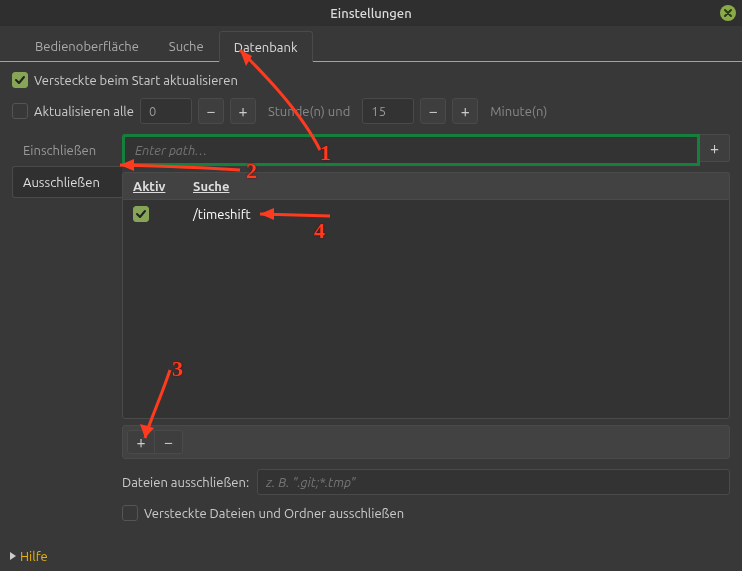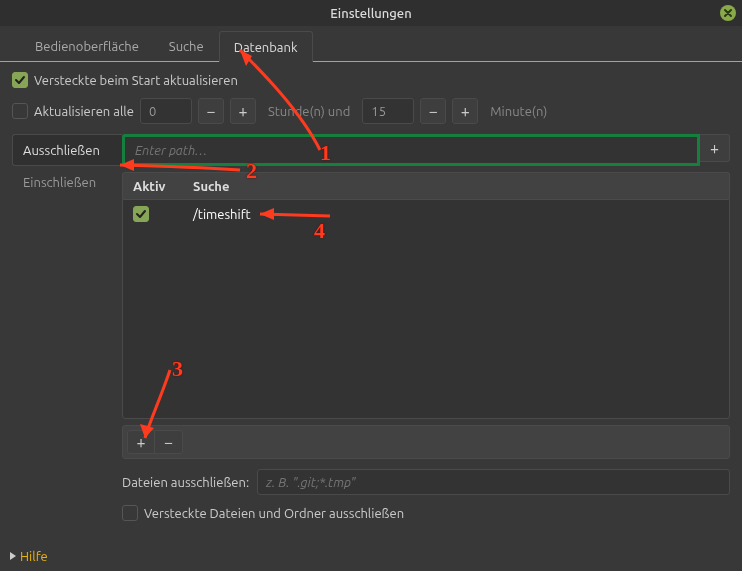--- a/index.html
+++ b/index.html
@@ -22,21 +22,21 @@
   .unit { color:#888; margin: 0 6px; }
   .include-area { display: flex; gap: 0; margin-top: 6px; }
   .side { width: 110px; }
   .sidebtn { padding: 8px 10px; color:#999; cursor:pointer; border:1px solid transparent; }
   .sidebtn.active { background:#303030; border:1px solid #4a4a4a; color:#ddd; border-right:none; border-radius:3px 0 0 3px; }
   .mainbox { flex:1; display:flex; flex-direction:column; }
   .pathrow { display:flex; gap:0; margin-bottom:6px; }
   .pathinput { flex:1; height:32px; border:3px solid #15803d; background:#333; color:#999; padding:0 10px; border-radius:3px 0 0 3px; font-style: italic; }
   .addbtn { width:30px; height:28px; border:1px solid #4a4a4a; border-left:none; background:#3e3e3e; color:#ccc; display:flex; align-items:center; justify-content:center; cursor:pointer; border-radius:0 3px 3px 0; font-size:16px;}
   .tablehead { display:flex; background:#424242; border:1px solid #4a4a4a; border-bottom:none; border-radius:3px 3px 0 0; }
-  .th { padding:6px 10px; color:#ddd; font-weight:600; }
+  .th { padding:6px 10px; color:#ddd; font-weight:600;text-decoration:underline; }
   .th.ak { width:60px; }
   .tablebody { border:1px solid #4a4a4a; height:220px; background:#333; border-radius:0 0 3px 3px; }
   .trow { display:flex; padding:6px 10px; align-items:center; }
   .trow .tc.ak { width:60px; }
   .trow .tc.pf { color:#ffffff; }
   .btnrow { display:flex; gap:0; margin-top:6px; background:#424242; border:1px solid #4a4a4a; border-radius:3px; padding:4px; }
   .btnrow .sbtn { width:28px; height:24px; border:1px solid #4a4a4a; background:#3e3e3e; display:flex; align-items:center; justify-content:center; color:#ccc; cursor:pointer; font-size:16px; }
   .btnrow .sbtn:first-child{border-radius:3px 0 0 3px;}
   .btnrow .sbtn:last-child{border-radius:0 3px 3px 0; border-left:none;}
   .exclrow { display:flex; align-items:center; gap:8px; margin-top:10px; }
@@ -89,22 +89,22 @@
     <span class="stepbtn">+</span>
     <span class="unit">Stunde(n) und</span>
     <span class="numbox">15</span>
     <span class="stepbtn">−</span>
     <span class="stepbtn">+</span>
     <span class="unit">Minute(n)</span>
   </div>
 
   <div class="include-area">
     <div class="side">
+      <div class="sidebtn">Einschließen</div>
       <div class="sidebtn active">Ausschließen</div>
-      <div class="sidebtn">Einschließen</div>
     </div>
     <div class="mainbox">
       <div class="pathrow">
         <input class="pathinput" placeholder="Enter path…" style="">
         <span class="addbtn">+</span>
       </div>
       <div class="tablehead">
         <div class="th ak">Aktiv</div>
         <div class="th">Suche</div>
       </div>

